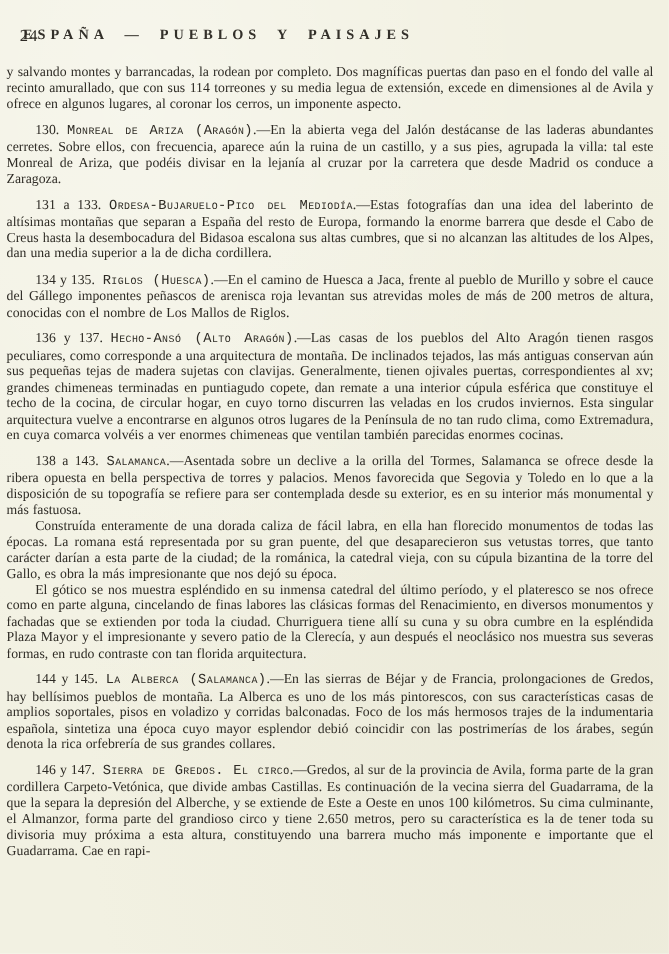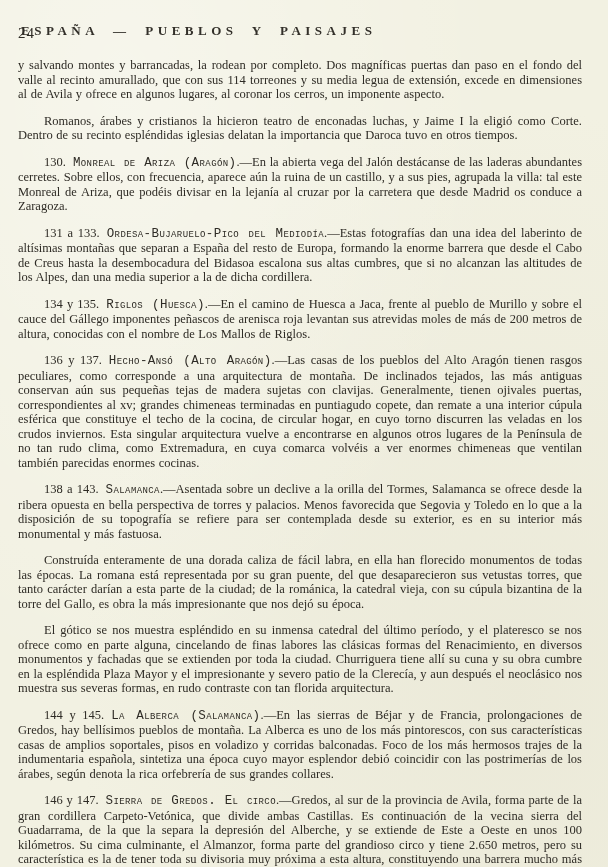--- a/index.html
+++ b/index.html
@@ -37,41 +37,40 @@
     letter-spacing: 4.5px;
     word-spacing: 7px;
     color: #33302a;
   }
   .text-block {
     font-size: 12.5px;
     line-height: 14.5px;
     text-align: justify;
     word-spacing: 0.5px;
   }
-  .para { margin: 12px; }
+  .para { margin: 0; }
   .para.indent { text-indent: 26px; }
   .para.entry { text-indent: 26px; margin-top: 9px; }
   .entry-number { margin-right: 7px; }
   .entry-title { font-variant: small-caps; letter-spacing: 0.4px; font-family: Liberation Mono, monospace; }
 </style>
 </head>
 <body>
 
 <div class="page">
 
   <header class="page-header">
     <span class="page-number">24</span>
     <h1 class="page-title">ESPAÑA — PUEBLOS Y PAISAJES</h1>
   </header>
 
   <main class="text-block">
 
     <p class="para"><span>y salvando montes y barrancadas, la rodean por completo. Dos magníficas puertas dan paso en el fondo del valle al recinto amurallado, que con sus 114 torreones y su media legua de extensión, excede en dimensiones al de Avila y ofrece en algunos lugares, al coronar los cerros, un imponente aspecto.</span></p>
 
-    <p class="para indent"><span>Romanos, árabes y cristianos la hicieron teatro de enconadas luchas, y Jaime I la eligió como Corte. Dentro de su recinto espléndidas iglesias delatan la importancia que Daroca tuvo en otros tiempos.</span></p>
 
     <p class="para entry"><span class="entry-number">130.</span><span class="entry-title">Monreal de Ariza (Aragón)</span><span class="entry-dash">.—</span><span>En la abierta vega del Jalón destácanse de las laderas abundantes cerretes. Sobre ellos, con frecuencia, aparece aún la ruina de un castillo, y a sus pies, agrupada la villa: tal este Monreal de Ariza, que podéis divisar en la lejanía al cruzar por la carretera que desde Madrid os conduce a Zaragoza.</span></p>
 
     <p class="para entry"><span class="entry-number">131 a 133.</span><span class="entry-title">Ordesa-Bujaruelo-Pico del Mediodía</span><span class="entry-dash">.—</span><span>Estas fotografías dan una idea del laberinto de altísimas montañas que separan a España del resto de Europa, formando la enorme barrera que desde el Cabo de Creus hasta la desembocadura del Bidasoa escalona sus altas cumbres, que si no alcanzan las altitudes de los Alpes, dan una media superior a la de dicha cordillera.</span></p>
 
     <p class="para entry"><span class="entry-number">134 y 135.</span><span class="entry-title">Riglos (Huesca)</span><span class="entry-dash">.—</span><span>En el camino de Huesca a Jaca, frente al pueblo de Murillo y sobre el cauce del Gállego imponentes peñascos de arenisca roja levantan sus atrevidas moles de más de 200 metros de altura, conocidas con el nombre de Los Mallos de Riglos.</span></p>
 
     <p class="para entry"><span class="entry-number">136 y 137.</span><span class="entry-title">Hecho-Ansó (Alto Aragón)</span><span class="entry-dash">.—</span><span>Las casas de los pueblos del Alto Aragón tienen rasgos peculiares, como corresponde a una arquitectura de montaña. De inclinados tejados, las más antiguas conservan aún sus pequeñas tejas de madera sujetas con clavijas. Generalmente, tienen ojivales puertas, correspondientes al xv; grandes chimeneas terminadas en puntiagudo copete, dan remate a una interior cúpula esférica que constituye el techo de la cocina, de circular hogar, en cuyo torno discurren las veladas en los crudos inviernos. Esta singular arquitectura vuelve a encontrarse en algunos otros lugares de la Península de no tan rudo clima, como Extremadura, en cuya comarca volvéis a ver enormes chimeneas que ventilan también parecidas enormes cocinas.</span></p>
 
     <p class="para entry"><span class="entry-number">138 a 143.</span><span class="entry-title">Salamanca</span><span class="entry-dash">.—</span><span>Asentada sobre un declive a la orilla del Tormes, Salamanca se ofrece desde la ribera opuesta en bella perspectiva de torres y palacios. Menos favorecida que Segovia y Toledo en lo que a la disposición de su topografía se refiere para ser contemplada desde su exterior, es en su interior más monumental y más fastuosa.</span></p>

